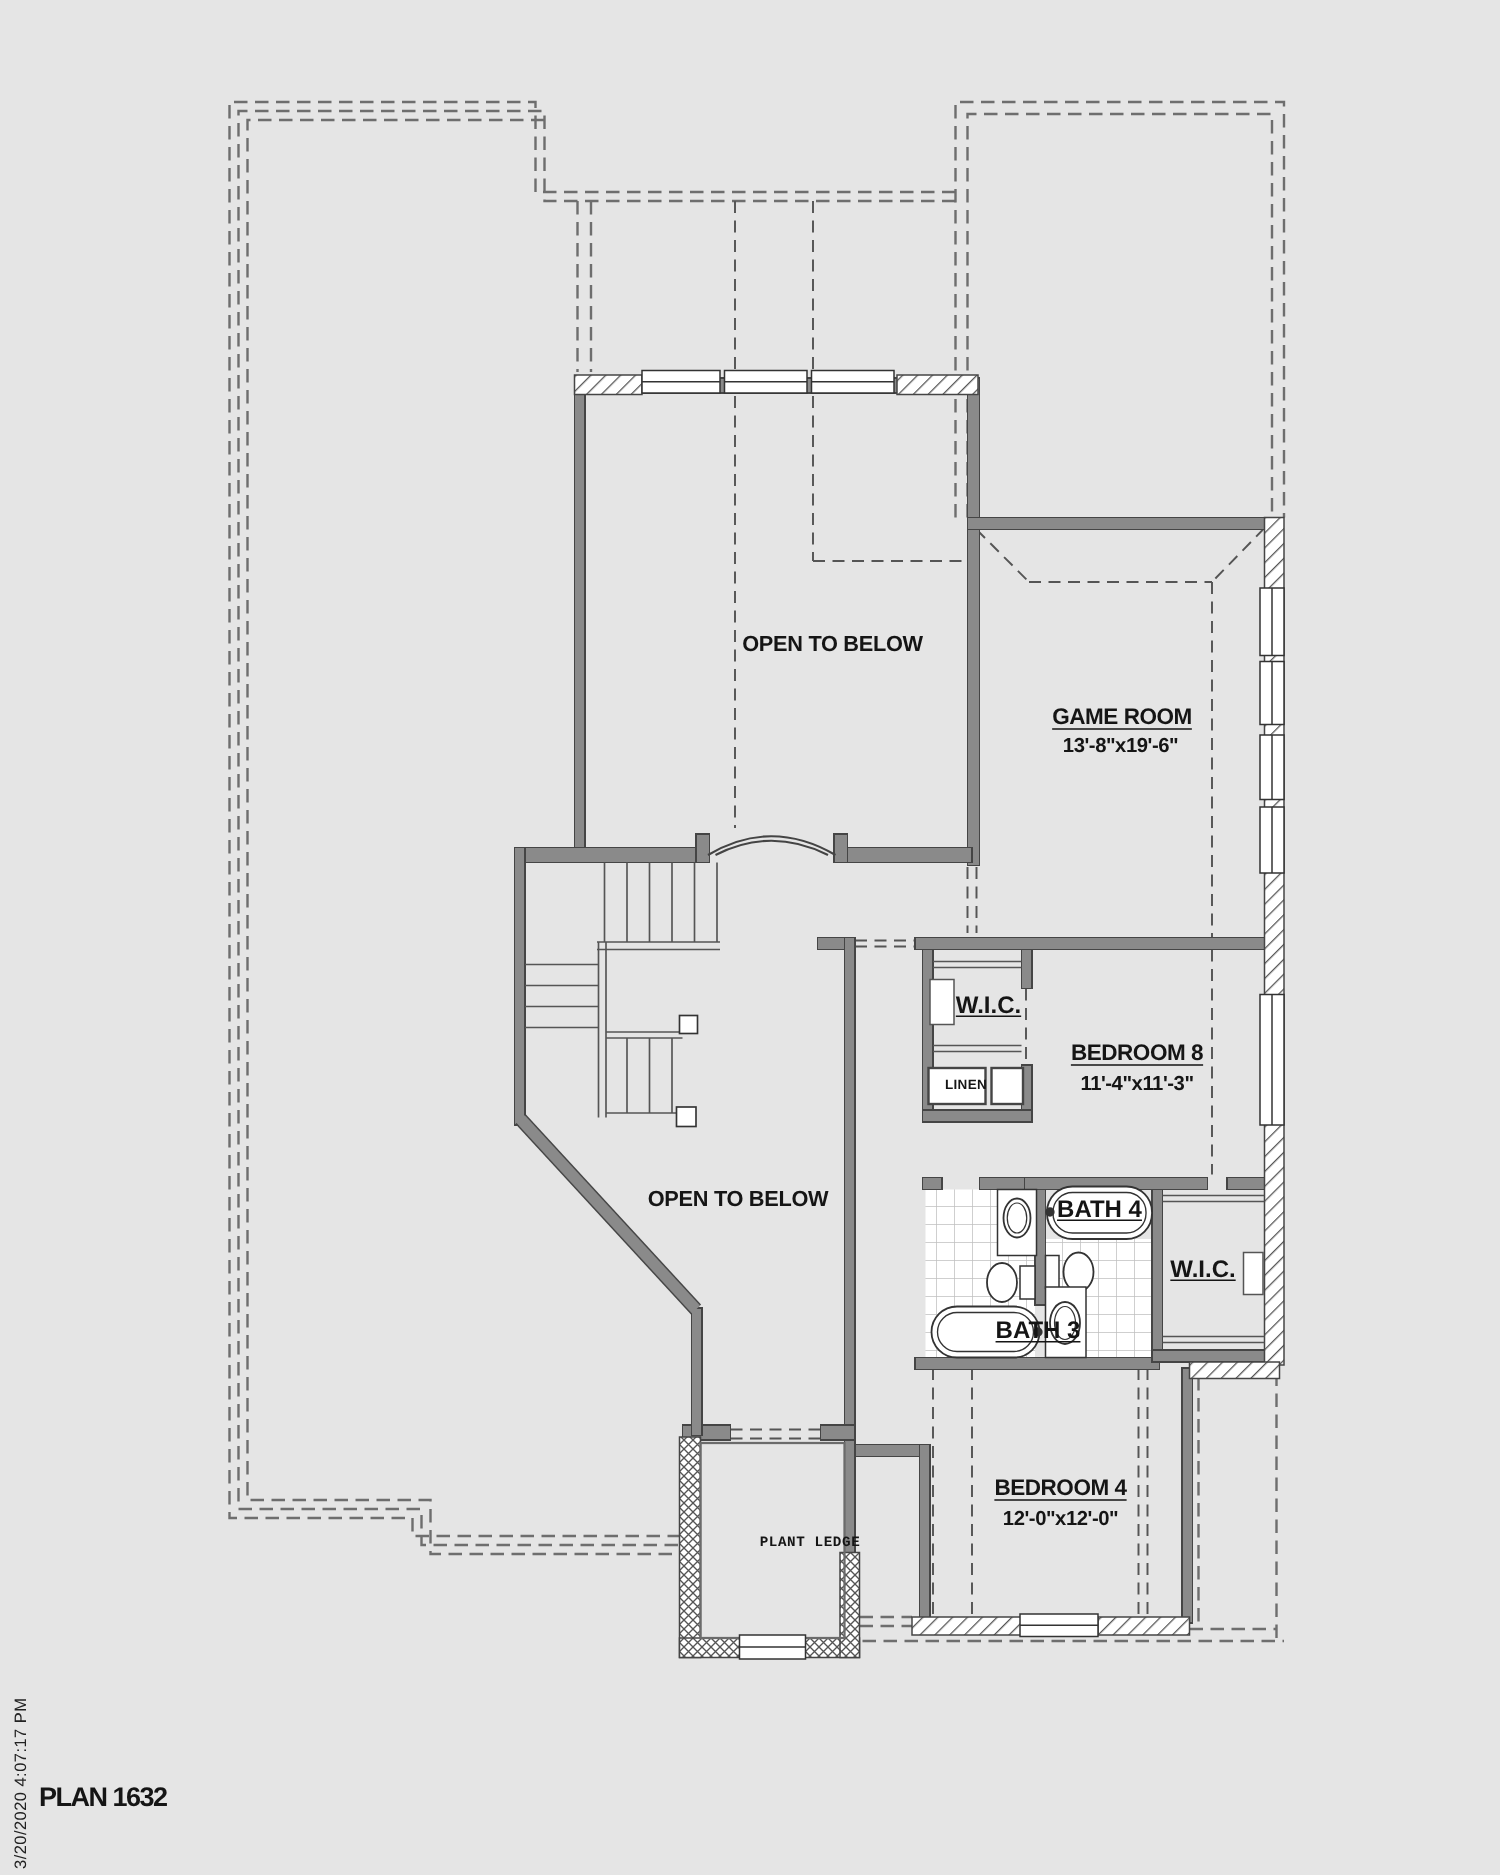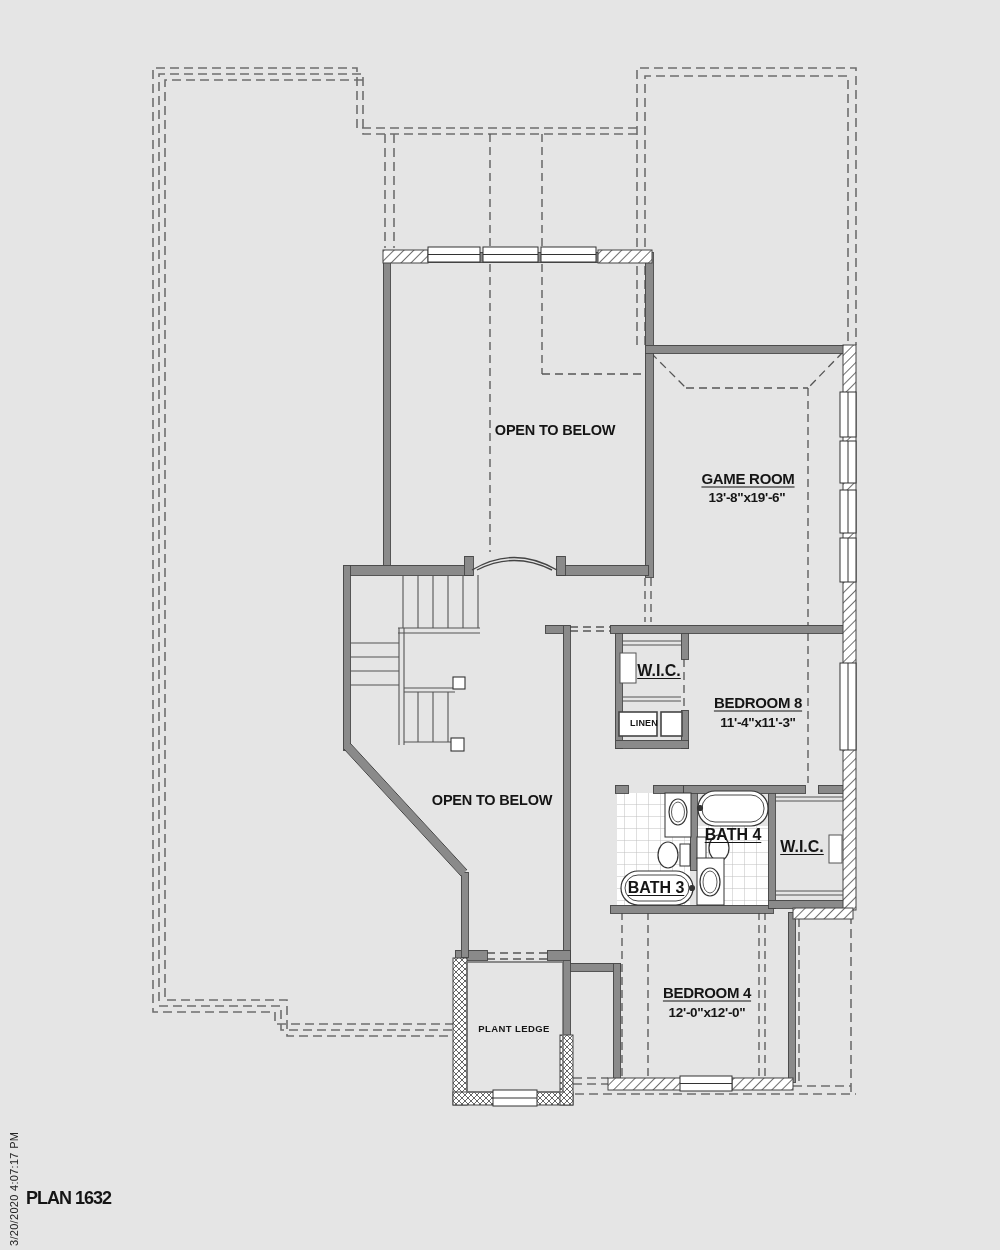--- a/index.html
+++ b/index.html
@@ -254,22 +254,22 @@
 
   <div class="lbl room-name" style="left:707px;top:992px;">BEDROOM 4</div>
   <div class="lbl room-dims" style="left:707px;top:1012px;">12'-0"x12'-0"</div>
 
   <div class="lbl small-name" style="left:659px;top:671px;">W.I.C.</div>
 
   <div class="lbl small-name" style="left:802px;top:847px;">W.I.C.</div>
 
   <div class="lbl tiny-name" style="left:638px;top:723px;">LINEN</div>
 
-  <div class="lbl small-name" style="left:733px;top:807px;margin-top:28px;">BATH 4</div>
-
-  <div class="lbl small-name" style="left:656px;top:888px;">BATH 3</div>
-
-  <div class="lbl plant" style="left:514px;top:1028px;">PLANT LEDGE</div>
+  <div class="lbl small-name" style="left:733px;top:807px;">BATH 4</div>
+
+  <div class="lbl small-name" style="left:692px;top:888px;">BATH 3</div>
+
+  <div class="lbl plant" style="left:540px;top:1028px;font-family:Liberation Mono, monospace;">PLANT LEDGE</div>
 
   <div id="plan-title" class="lbl">PLAN 1632</div>
 
   <div id="print-stamp">3/20/2020 4:07:17 PM</div>
 </div>
 
 </body></html>

